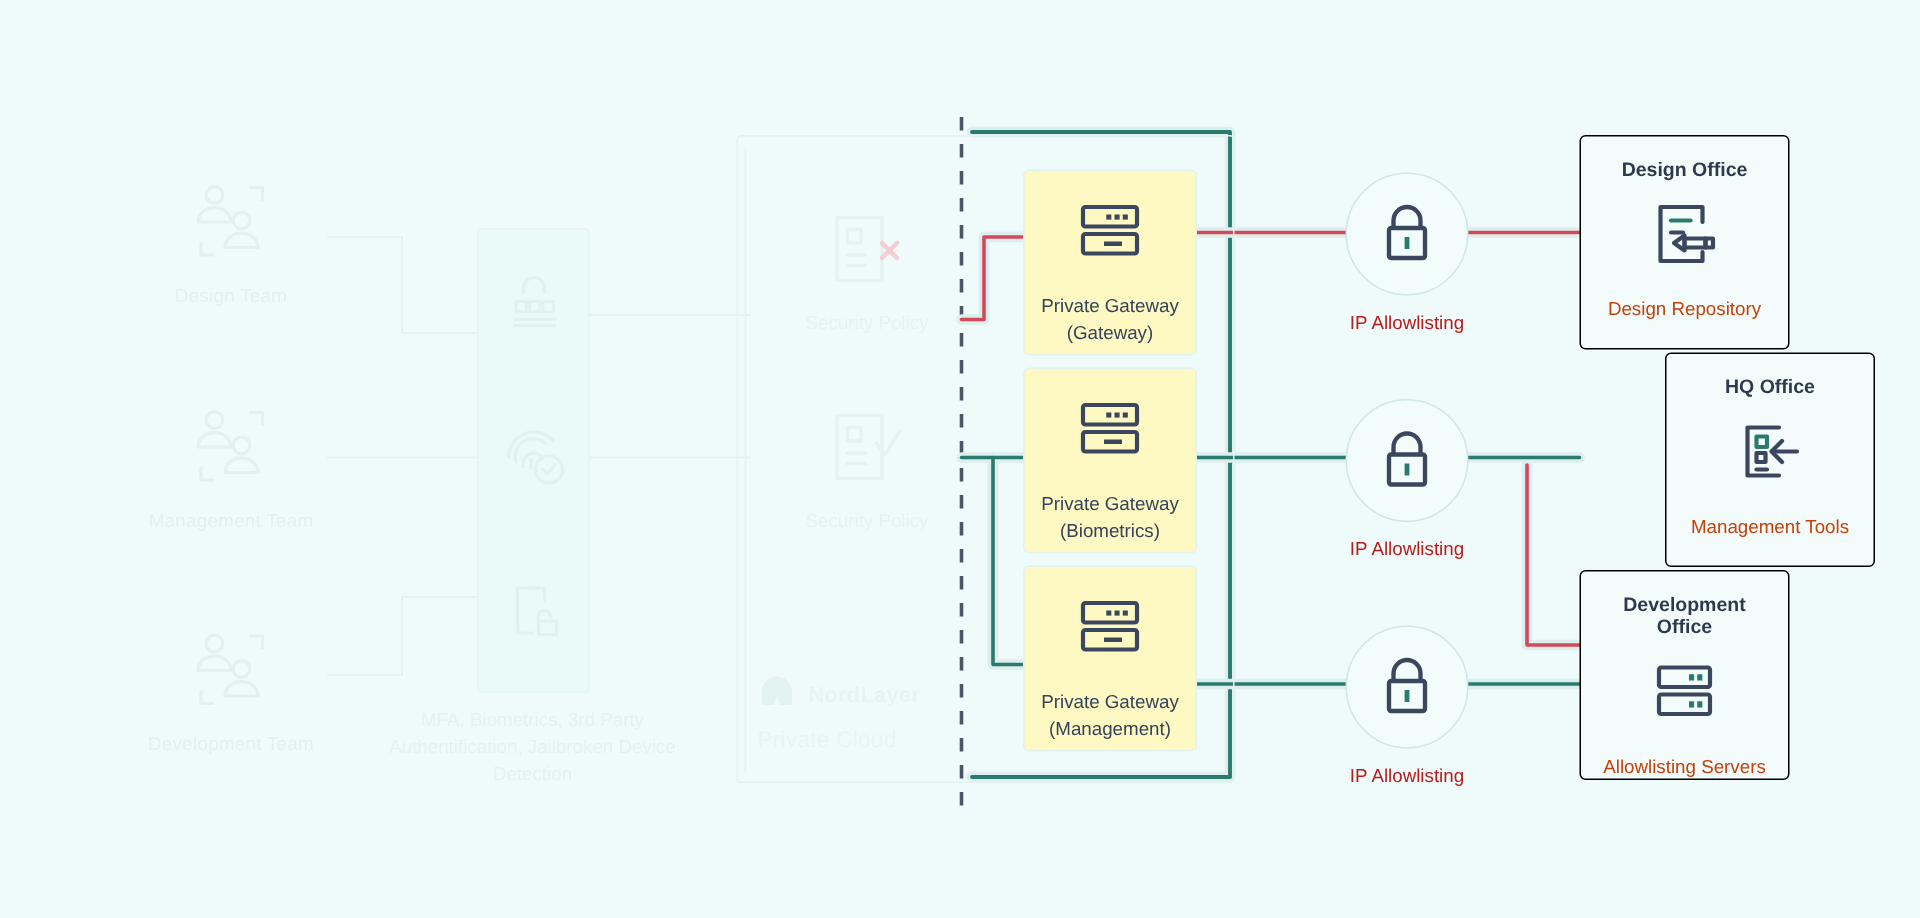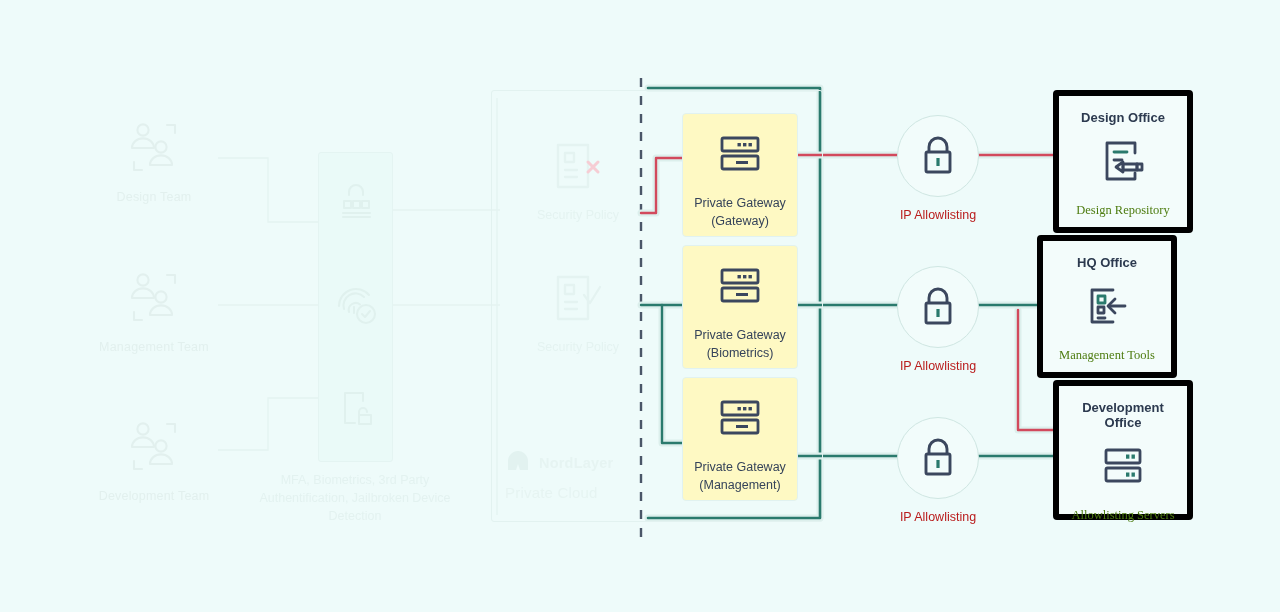--- a/index.html
+++ b/index.html
@@ -65,26 +65,26 @@
   .allow .circ{
     width:80px;height:80px;margin:0 auto;border-radius:50%;
     border:1.6px solid #cfe6e2;background:#f2fcfb;
     display:flex;align-items:center;justify-content:center;
   }
   .allow .lbl{margin-top:11px;font-size:12.5px;color:#b91c1c;}
 
   
   .office{
     position:absolute;width:140px;
-    background:#f3fcfb;border:6px solid #000000;border-radius:4px;
+    background:#f3fcfb;border:1px solid #000000;border-radius:4px;
     display:flex;flex-direction:column;align-items:center;
     box-sizing:border-box;padding:14px 8px 16px;
   }
   .office .ttl{font-size:13px;font-weight:bold;color:#2c3a4f;margin-bottom:12px;text-align:center;}
-  .office .sub{font-size:12.5px;color:#4d7c0f;text-align:left;line-height:18px;margin-top:12px;font-family:Liberation Serif, serif;}
+  .office .sub{font-size:12.5px;color:#c2410c;text-align:left;line-height:18px;margin-top:12px;}
 </style>
 </head>
 <body>
 
 <div id="canvas">
 
   <svg class="layer" viewBox="0 0 1280 612">
     <g stroke="#e4f3f1" stroke-width="1.3" fill="none">
 
       <path d="M218 158 H268 V222 H318"></path>
@@ -364,21 +364,21 @@
         <path d="M15 15h13" stroke="#2a7a6d"></path>
         <path d="M15 23h8"></path>
         <path d="M17 30l7-5v10z"></path>
         <path d="M24 27h14v6H24z"></path>
         <path d="M38 27h5v6h-5z"></path>
       </svg>
     </span>
     <div class="sub">Design Repository</div>
   </div>
 
-  <div class="office" style="left:1037px;top:235px;height:143px;">
+  <div class="office" style="left:1110px;top:235px;height:143px;">
     <div class="ttl">HQ Office</div>
     <span>
       <svg width="48" height="48" viewBox="0 0 48 48" fill="none" stroke="#3b475e" stroke-width="2.8" stroke-linecap="round" stroke-linejoin="round">
         <path d="M30 8H9v32h21"></path>
         <rect x="15" y="14" width="7" height="7" stroke="#2a7a6d"></rect>
         <rect x="15" y="25" width="6" height="6"></rect>
         <path d="M15 36h7"></path>
         <path d="M42 24H26"></path>
         <path d="M32 17l-7 7 7 7"></path>
       </svg>

